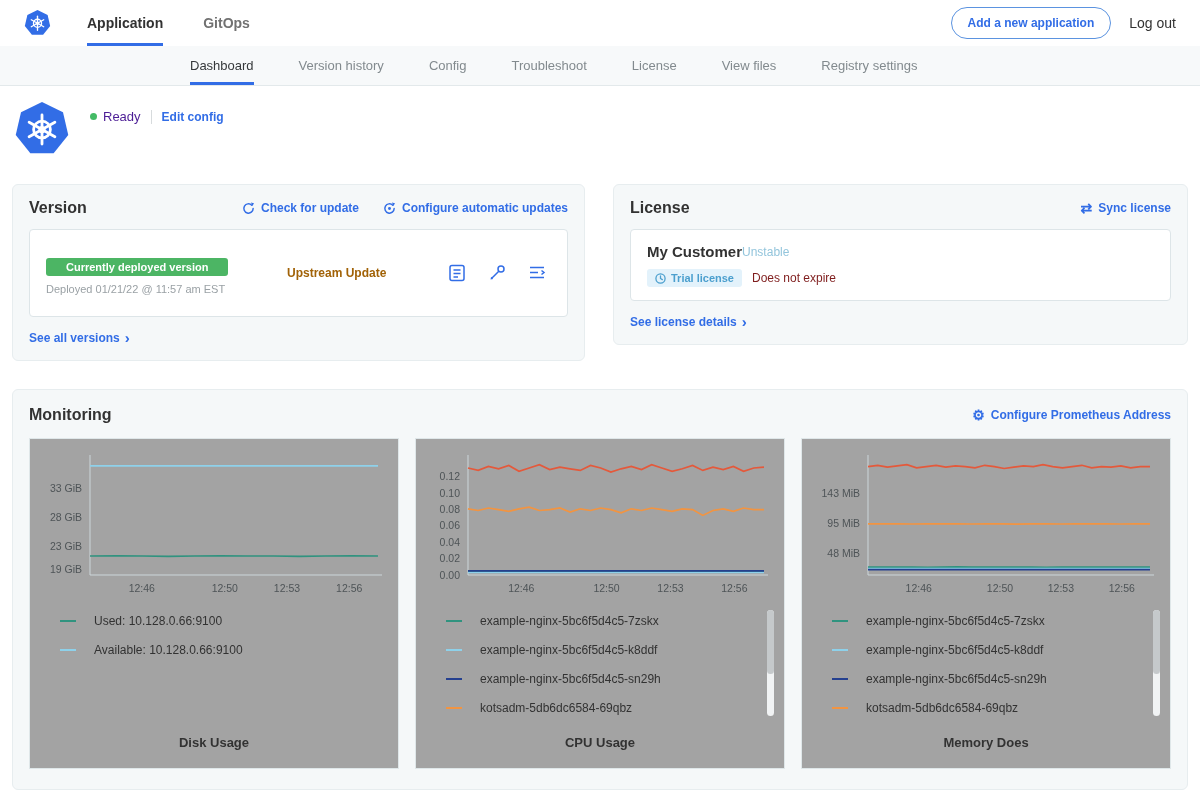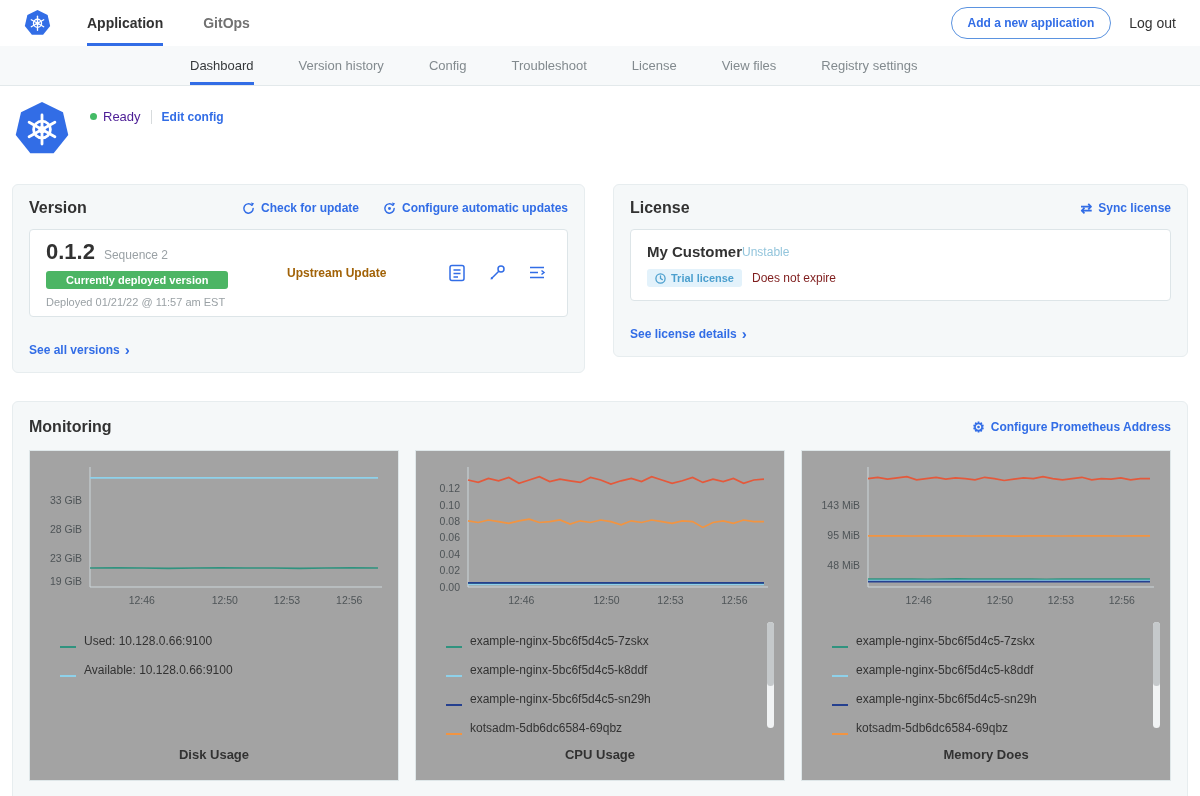--- a/index.html
+++ b/index.html
@@ -42,37 +42,37 @@
 .version-box{display:flex;align-items:center;height:88px}
 .ver-left{width:205px}
 .ver-row{display:flex;align-items:baseline;gap:9px}
 .ver-number{font-size:22px;font-weight:bold}
 .ver-seq{font-size:12px;color:#9aa1a5}
 .badge-green{display:inline-block;background:#4cb564;color:#fff;font-size:11px;font-weight:bold;padding:3px 20px;border-radius:3px;margin-top:6px}
 .ver-deployed{font-size:11px;color:#9aa1a5;margin-top:7px}
 .ver-upstream{font-size:12px;font-weight:bold;color:#a16207;flex:1;padding-left:36px}
 .ver-icons{display:flex;gap:20px;align-items:center;padding-right:4px}
 .ver-icons svg{cursor:pointer}
-.card-footer-link{margin-top:24px}
+.card-footer-link{margin-top:12px}
 
 .lic-row1{display:flex;align-items:center;gap:0}
 .lic-name{font-size:15px;font-weight:bold}
 .lic-channel{font-size:12px;color:#93c5dc}
 .lic-row2{display:flex;align-items:center;gap:10px;margin-top:9px}
 .badge-blue{display:inline-flex;align-items:center;gap:5px;background:#e3f2fb;color:#4b9fce;font-size:11px;font-weight:bold;padding:3px 8px;border-radius:3px}
 .lic-expiry{font-size:12px;color:#7f1d1d}
 
 .monitoring-wrap{margin:28px 12px 0}
 .monitoring-card{padding:16px 16px 20px}
 .charts-row{display:flex;gap:16px;margin-top:14px}
 .chart-panel{background:#a3a3a3;border:1px solid #dfe7e9;flex:1;padding-top:10px}
 svg.plot{display:block;margin:0 auto}
 .plot .tick{font-size:10.5px;fill:#4e5457}
 .legend{position:relative;margin:6px 12px 0 30px;height:118px}
-.legend-row{display:flex;align-items:flex-end;gap:8px;height:29px}
+.legend-row{display:flex;align-items:center;gap:18px;height:29px}
 .legend-dash{width:16px;height:2px;flex:none}
 .legend-label{font-size:12px;color:#323232;white-space:nowrap}
 .legend-scroll{position:absolute;right:-2px;top:3px;width:7px;height:106px;background:#f1f3f4;border-radius:4px;display:none;cursor:pointer}
 .legend-thumb{width:7px;height:64px;background:#c5c9cb;border-radius:4px}
 .chart-title{text-align:center;font-weight:bold;font-size:13px;margin:10px 0 18px}
 .gearglyph{font-size:14px;line-height:1}
 .syncglyph{font-size:14px;line-height:1}
 </style>
 </head>
 <body>
@@ -156,24 +156,20 @@
               <path d="M12 7a5 5 0 1 1-1.5-3.6" fill="none" stroke="#326de6" stroke-width="1.6" stroke-linecap="round"></path>
               <polygon points="9.6,0.6 12.9,1.4 11.2,4.4" fill="#326de6"></polygon>
               <circle cx="7" cy="7" r="1.6" fill="#326de6"></circle>
             </svg>
           <span>Configure automatic updates</span>
         </span>
       </div>
     </div>
     <div class="inner-box version-box">
       <div class="ver-left">
-        <div class="ver-row">
-          <span class="ver-number">0.1.2</span>
-          <span class="ver-seq">Sequence 2</span>
-        </div>
         <span class="badge-green">Currently deployed version</span>
         <div class="ver-deployed">Deployed 01/21/22 @ 11:57 am EST</div>
       </div>
       <div class="ver-upstream">Upstream Update</div>
       <div class="ver-icons">
         <svg width="20" height="20" viewBox="0 0 20 20" fill="none" stroke="#326de6" stroke-width="1.5">
             <rect x="3" y="2.5" width="14" height="15" rx="2"></rect>
             <path d="M6.5 7h7M6.5 10.5h7M6.5 14h4.5"></path>
           </svg>
         <svg width="20" height="20" viewBox="0 0 20 20" fill="none" stroke="#326de6" stroke-width="1.5">

